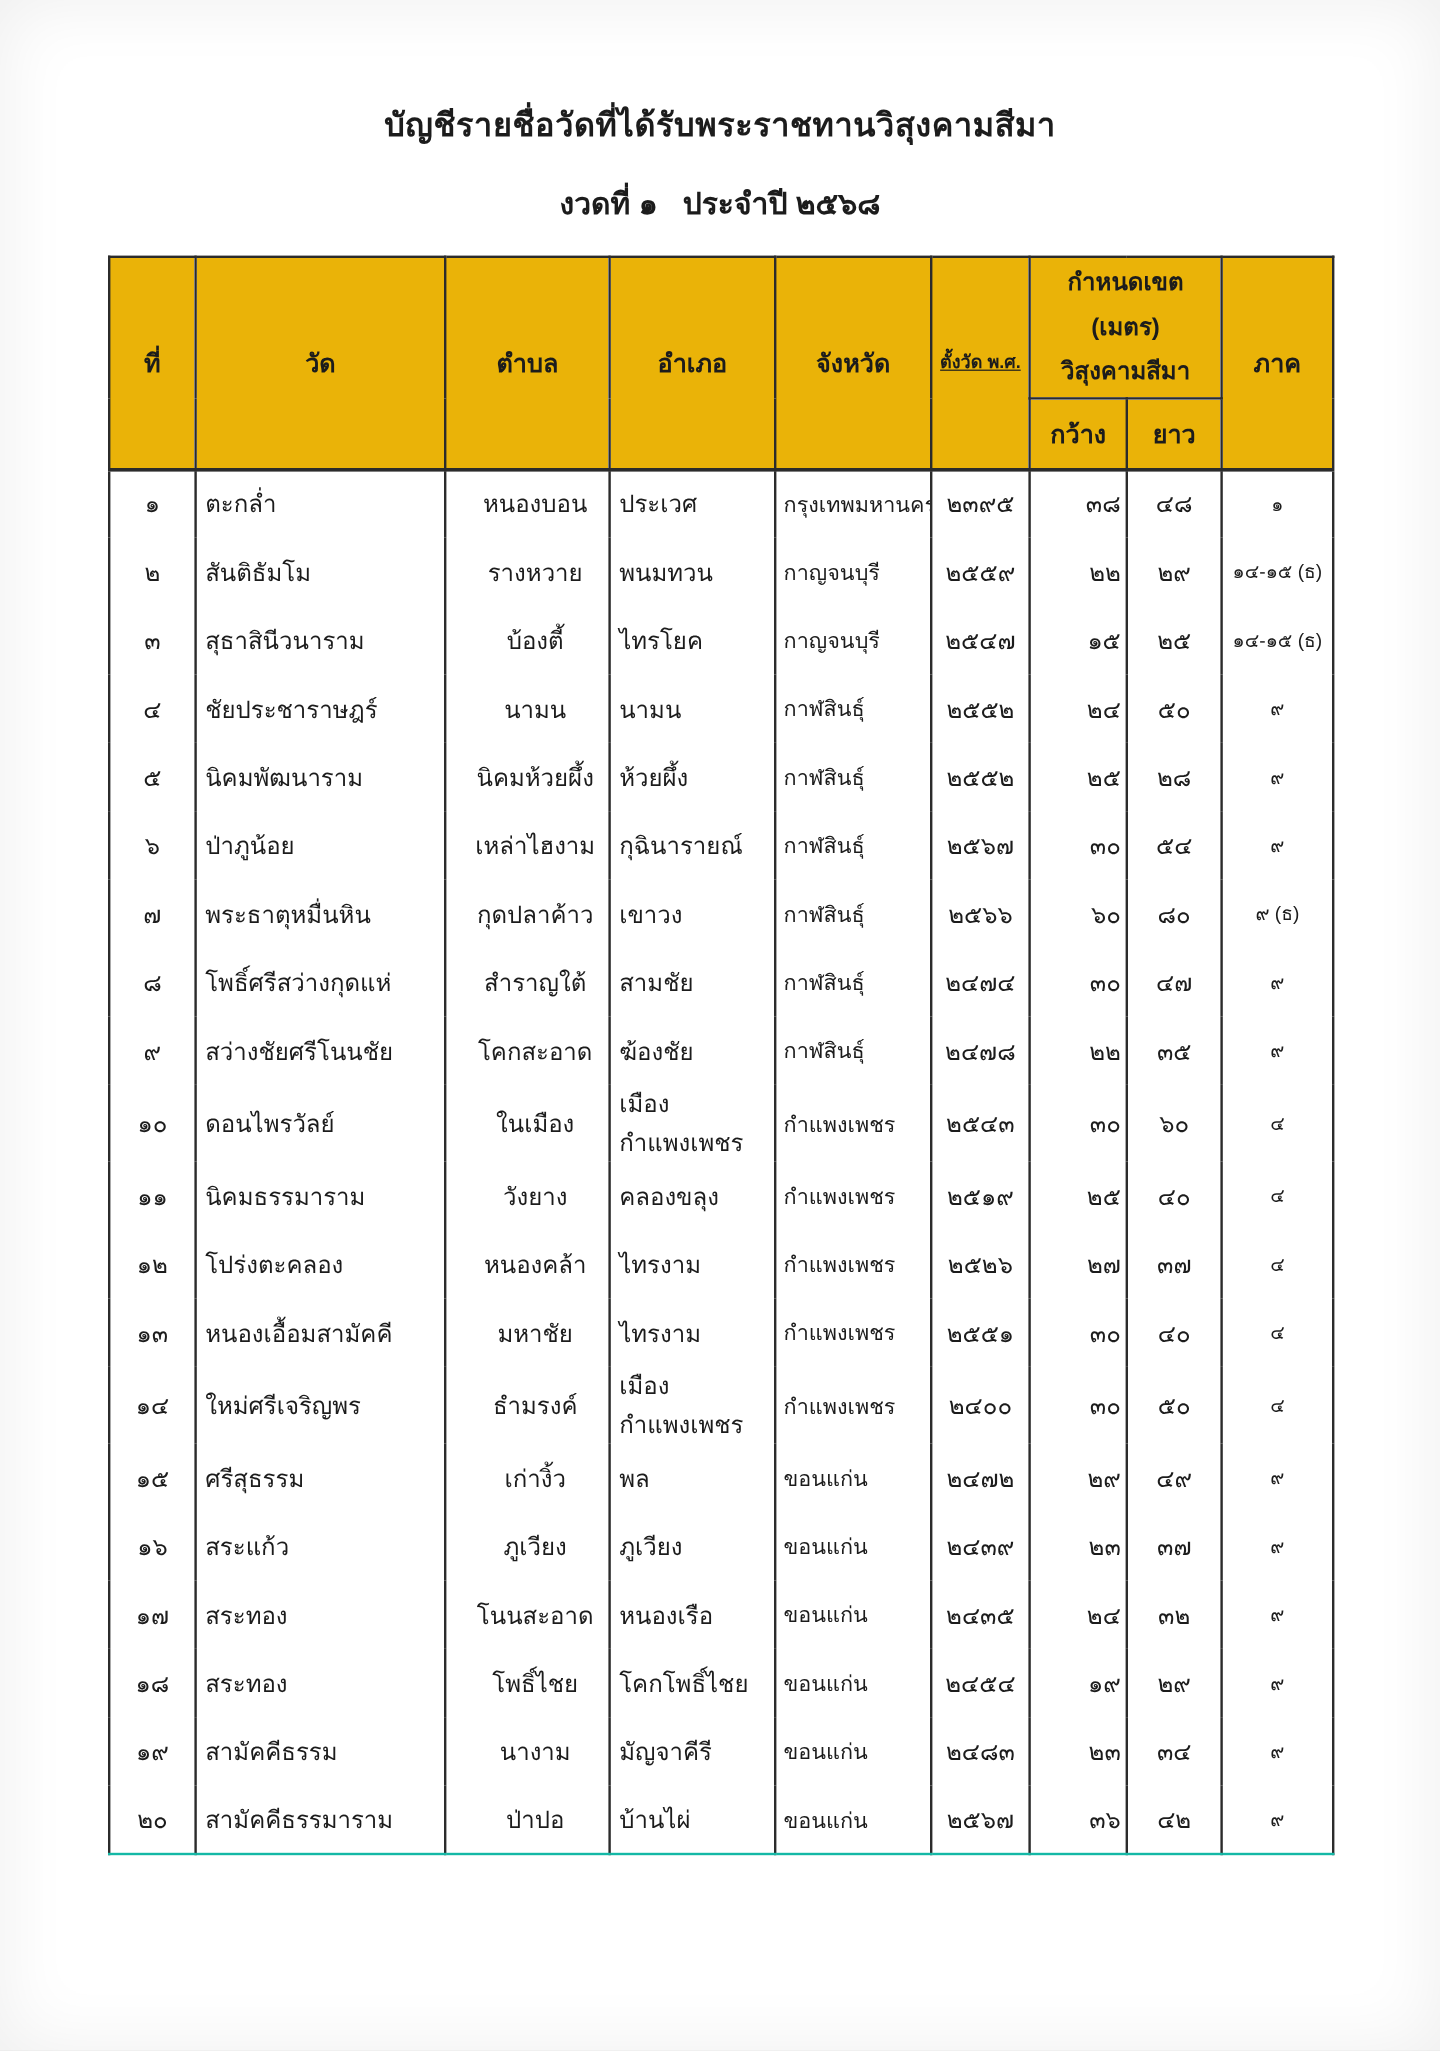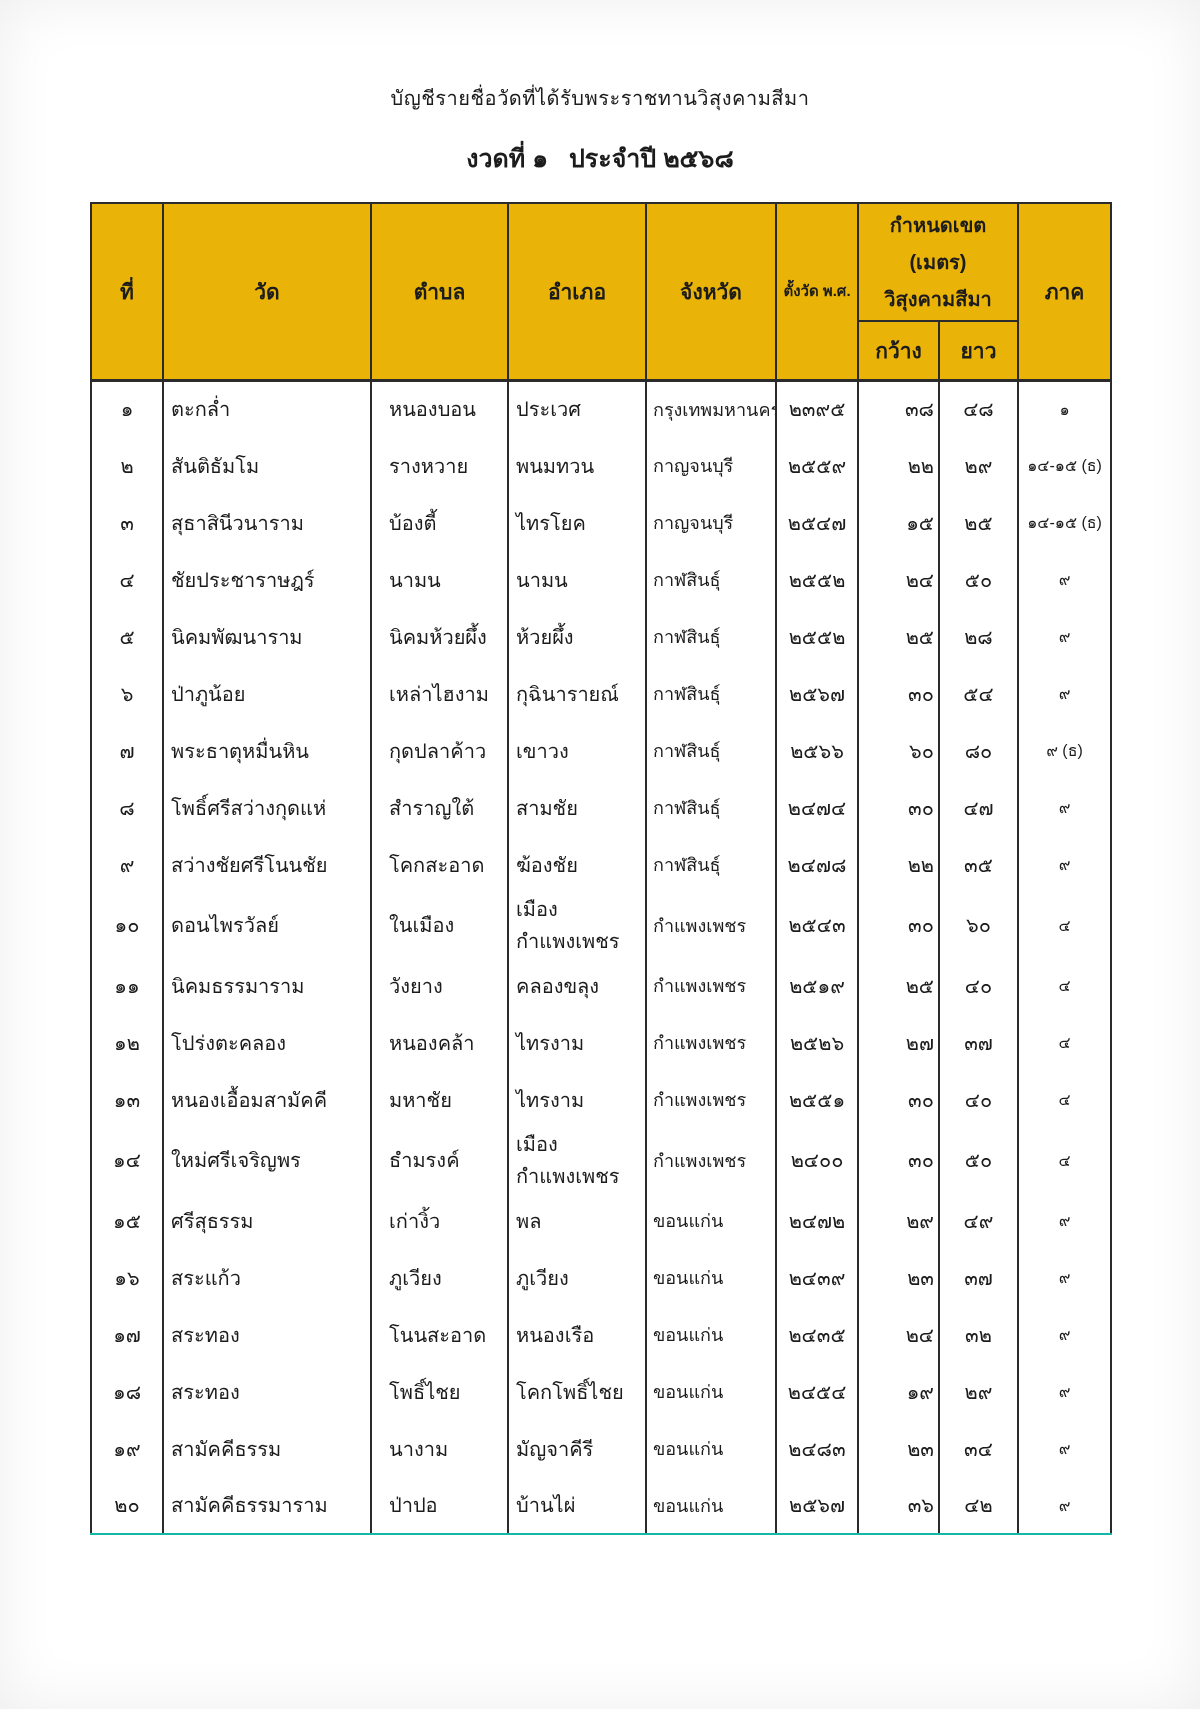--- a/index.html
+++ b/index.html
@@ -15,22 +15,22 @@
     background: #ffffff;
     box-shadow: inset 0 0 60px rgba(0,0,0,0.07);
     color: #1c1c1c;
     overflow: hidden;
   }
   .title-block {
     padding-top: 82px;
     text-align: center;
   }
   .title-line1 {
-    font-size: 20px;
-    font-weight: normal;
+    font-size: 27px;
+    font-weight: bold;
     letter-spacing: 0.5px;
   }
   .title-line2 {
     margin-top: 24px;
     font-size: 25px;
     font-weight: bold;
     white-space: pre;
   }
   table.doc-table {
     margin: 24px 0 0 90px;
@@ -53,38 +53,38 @@
     border-bottom: 2px solid #2b2b2b;
     font-weight: 600;
     font-size: 21px;
     text-align: center;
     vertical-align: middle;
     background: #eab308;
   }
   thead tr.header-main { height: 118px; }
   thead tr.header-sub  { height: 59px; }
   thead { border-bottom: 3px solid #2b2b2b; }
-  th.h-established { font-size: 15px; }
+  th.h-established { font-size: 15px; text-decoration: underline; }
   th.h-group {
     white-space: pre-line;
     line-height: 1.85;
     font-size: 20px;
   }
   tbody td {
     height: 57px;
     font-size: 20px;
     vertical-align: middle;
     border-top: none;
     border-bottom: none;
     padding: 0 4px;
   }
   tbody tr:last-child td { border-bottom: 2px solid #14b8a6; }
   td.col-no          { text-align: center; }
   td.col-temple      { text-align: left; padding-left: 7px; }
-  td.col-subdistrict { text-align: left; padding-left: 17px; }
+  td.col-subdistrict { text-align: center; padding-left: 17px; }
   td.col-district    { text-align: left; padding-left: 7px; }
   td.col-province    { text-align: left; padding-left: 6px; font-size: 18px; }
   td.col-established { text-align: center; }
   td.col-width       { text-align: right; padding-left: 24px; }
   td.col-length      { text-align: center; }
   td.col-region      { text-align: center; font-size: 16px; }
 </style>
 </head>
 <body>
 

